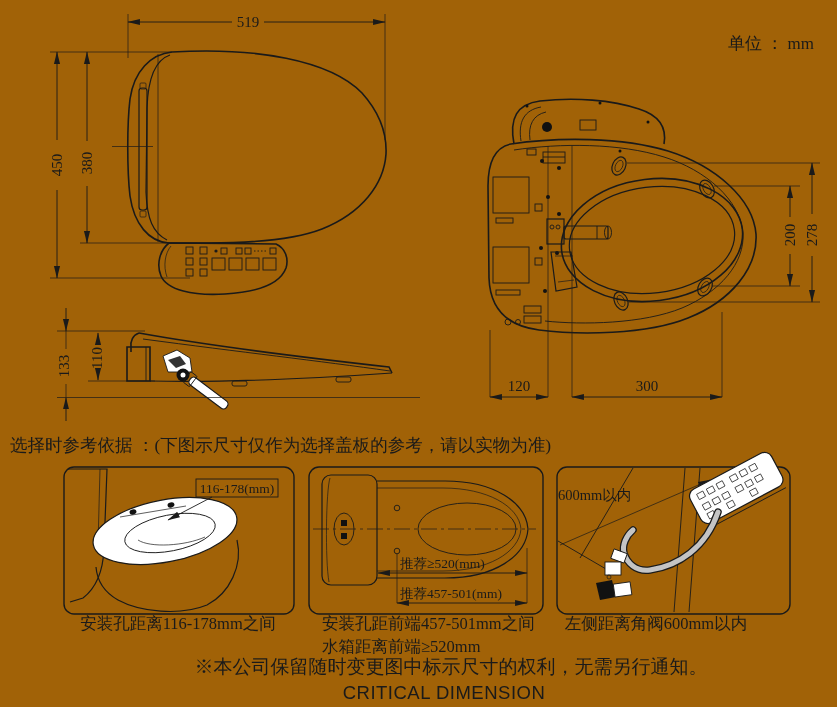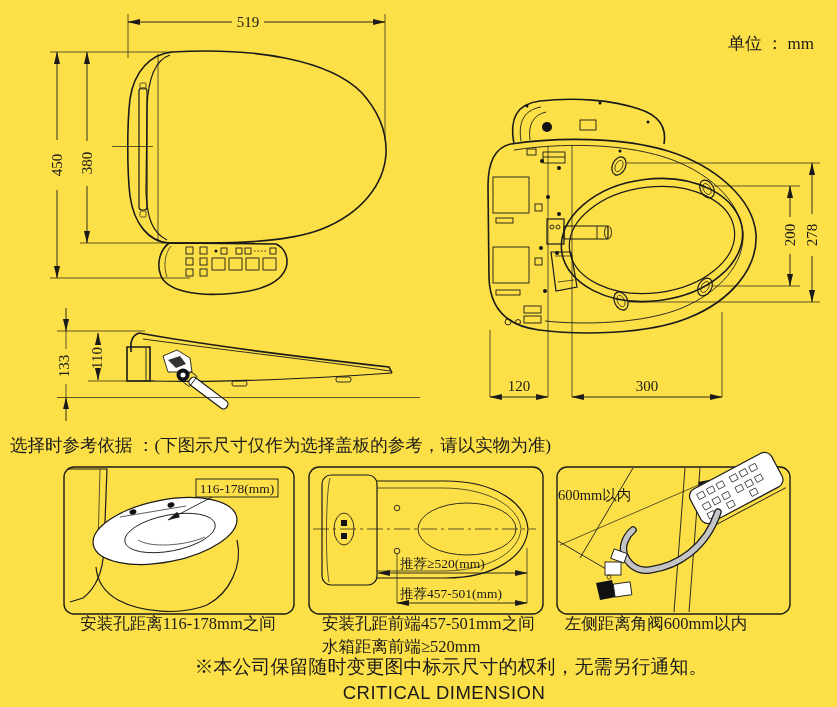--- a/index.html
+++ b/index.html
@@ -1,16 +1,16 @@
 <!DOCTYPE html>
 <html><head>
 <meta charset="utf-8">
 <style>
   html,body{margin:0;padding:0;background:#ffffff;}
-  .page{position:relative;width:837px;height:707px;background:#fde047;overflow:hidden;
+  .page{position:relative;width:837px;height:707px;background:#a16207;overflow:hidden;
         font-family:"Liberation Serif", serif;}
   svg{position:absolute;left:0;top:0;}
   svg text{fill:#1a1a1a;}
   .ln{stroke:#1a1a1a;fill:none;}
   .w16{stroke-width:1.6;}
   .w12{stroke-width:1.2;}
   .w09{stroke-width:0.9;}
   .w07{stroke-width:0.7;}
   .fillw{fill:#ffffff;stroke:#1a1a1a;}
   .dk{fill:#111111;stroke:none;}

